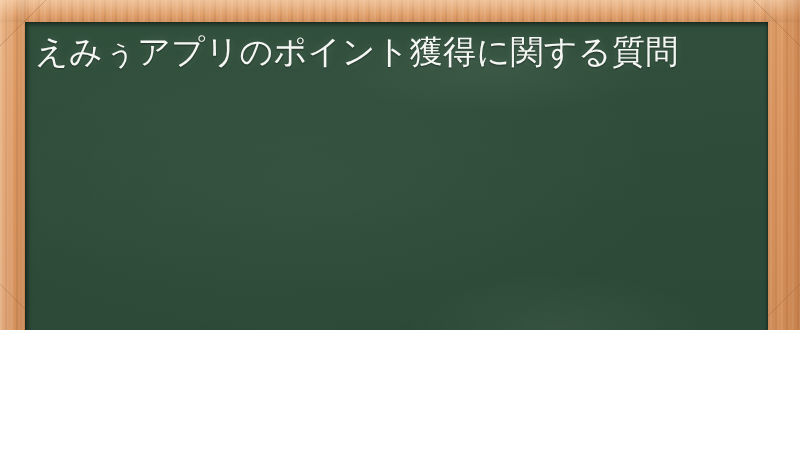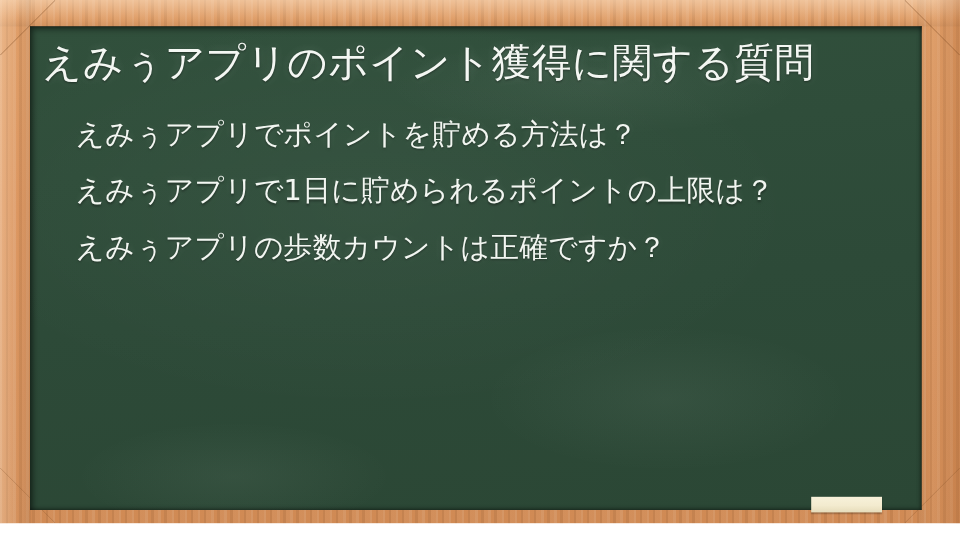--- a/index.html
+++ b/index.html
@@ -12,21 +12,21 @@
     width: 800px;
     height: 450px;
     overflow: hidden;
     font-family: "DejaVu Sans", "Liberation Sans", sans-serif;
   }
 
   
   #slide {
     position: relative;
     width: 800px;
-    height: 436px;
+    height: 330px;
     box-sizing: border-box;
     background:
       repeating-linear-gradient(
         90deg,
         rgba(255,255,255,0.10) 0px,
         rgba(255,255,255,0.10) 2px,
         rgba(0,0,0,0.00) 2px,
         rgba(0,0,0,0.00) 5px,
         rgba(0,0,0,0.06) 5px,
         rgba(0,0,0,0.06) 7px,
@@ -171,24 +171,19 @@
   <div id="board">
 
     <div class="smudge s1"></div>
     <div class="smudge s2"></div>
     <div class="smudge s3"></div>
 
     <div id="content">
 
       <h1 id="page-title">えみぅアプリのポイント獲得に関する質問</h1>
 
-      <ul id="question-list">
-        <li class="question-item">えみぅアプリでポイントを貯める方法は？</li>
-        <li class="question-item">えみぅアプリで1日に貯められるポイントの上限は？</li>
-        <li class="question-item">えみぅアプリの歩数カウントは正確ですか？</li>
-      </ul>
 
     </div>
   </div>
 
   <div id="eraser"></div>
 
 </div>
 
 </body></html>

